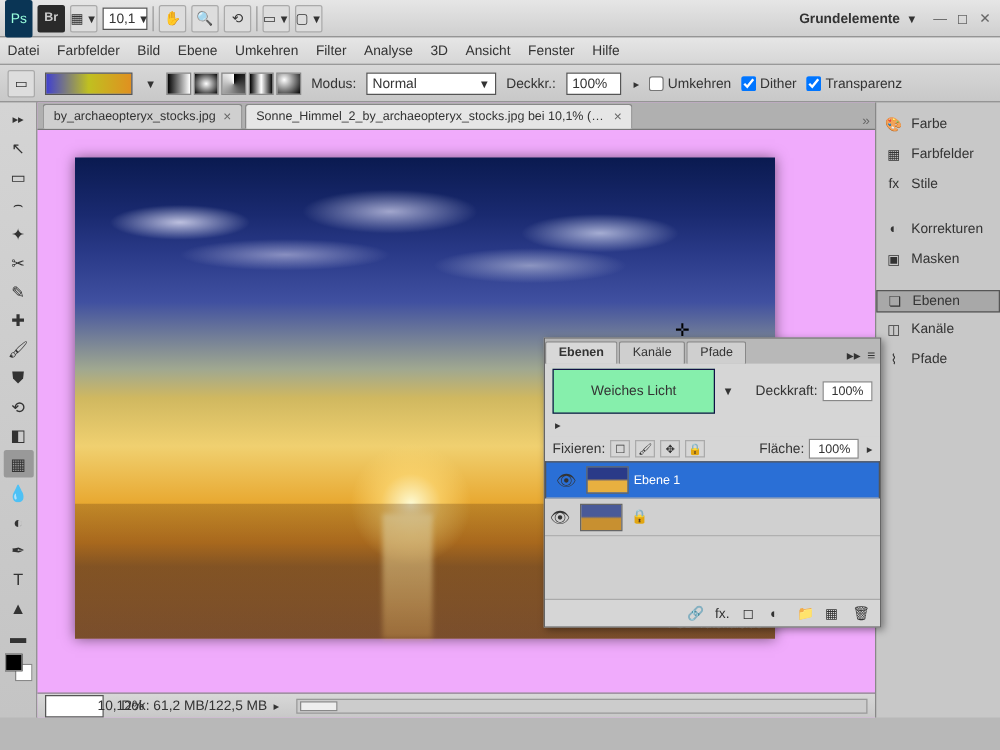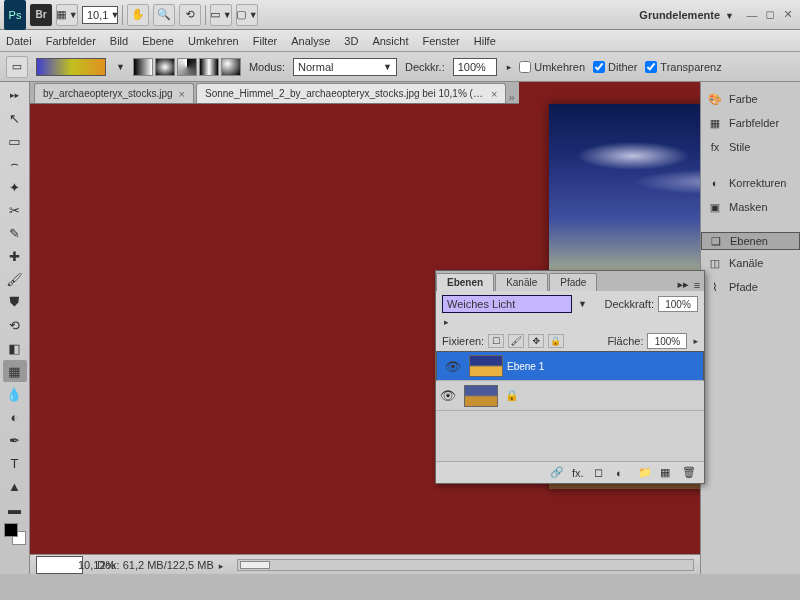--- a/index.html
+++ b/index.html
@@ -32,21 +32,21 @@
 .chk input { width:12px; height:12px; }
 
 .workarea { display:flex; height:492px; }
 .tools { width:30px; background:linear-gradient(#d4d4d4,#c4c4c4); border-right:1px solid #888; display:flex; flex-direction:column; align-items:center; padding:2px 0; gap:1px; }
 .tool { width:24px; height:22px; display:flex; align-items:center; justify-content:center; border-radius:2px; font-size:13px; }
 .tool.act { background:#999; }
 .clr-sw { width:22px; height:22px; position:relative; margin-top:2px; }
 .clr-sw .fg { position:absolute; width:14px; height:14px; background:#000; border:1px solid #888; top:0; left:0; }
 .clr-sw .bg { position:absolute; width:14px; height:14px; background:#fff; border:1px solid #888; bottom:0; right:0; }
 
-.docarea { flex:1; background:#7f1d1d; position:relative; display:flex; flex-direction:row; }
+.docarea { flex:1; background:#f0abfc; position:relative; display:flex; flex-direction:column; }
 .tabs { height:22px; background:#b0b0b0; display:flex; align-items:flex-end; border-bottom:1px solid #777; padding:0 4px; }
 .tab { background:#cfcfcf; height:20px; padding:0 8px; display:flex; align-items:center; gap:6px; border:1px solid #888; border-bottom:none; border-radius:3px 3px 0 0; margin-right:2px; max-width:320px; }
 .tab.act { background:#e6e6e6; }
 .tab-lbl { white-space:nowrap; overflow:hidden; text-overflow:ellipsis; font-size:10px; color:#333; }
 .tx { font-size:11px; color:#666; }
 
 .canvas-wrap { flex:1; position:relative; overflow:hidden; }
 .canvas { position:absolute; left:30px; top:22px; width:560px; height:385px;
  background:
   radial-gradient(circle at 48% 72%, rgba(255,255,220,0.95) 0, rgba(255,220,120,0.6) 6%, rgba(0,0,0,0) 12%),
@@ -83,21 +83,21 @@
 .dock-ico { width:16px; height:14px; display:flex; align-items:center; justify-content:center; }
 .dock-sep { height:10px; }
 
 .layers { position:absolute; left:435px; top:270px; width:270px; background:#cfcfcf; border:1px solid #666; box-shadow:2px 2px 6px rgba(0,0,0,0.4); }
 .ly-tabs { display:flex; background:#b8b8b8; height:20px; align-items:flex-end; }
 .ly-tab { padding:3px 10px; font-size:10px; background:#cfcfcf; border:1px solid #888; border-bottom:none; margin-right:1px; border-radius:2px 2px 0 0; }
 .ly-tab.act { background:#d8d8d8; font-weight:bold; }
 .ly-tabs .sp { flex:1; }
 .ly-menu { width:14px; text-align:center; }
 .ly-opts { padding:4px 6px; display:flex; align-items:center; gap:4px; background:#d6d6d6; flex-wrap:wrap; }
-.blend-sel { width:130px; height:18px; background:#c4b5fd; color:#fff; border:1px solid #114; padding:0 4px; display:flex; align-items:center; font-size:10px; }
+.blend-sel { width:130px; height:36px; background:#86efac; color:#fff; border:1px solid #114; padding:0 4px; display:flex; align-items:center; font-size:10px;justify-content:center; }
 .pct { width:40px; height:16px; background:#fff; border:1px solid #888; text-align:center; font-size:10px; }
 .ly-fix { padding:2px 6px; display:flex; align-items:center; gap:4px; font-size:10px; background:#d6d6d6; }
 .fix-ico { width:16px; height:14px; border:1px solid #aaa; display:flex; align-items:center; justify-content:center; font-size:9px; }
 .lyrs { background:#d0d0d0; }
 .ly-row { display:flex; align-items:center; height:30px; border-bottom:1px solid #b0b0b0; }
 .ly-row.sel { background:#2a6fd6; color:#fff; }
 .ly-row.sel span { color:#fff; }
 .ly-eye { width:24px; text-align:center; font-size:13px; }
 .ly-thumb { width:34px; height:22px; margin:0 4px; border:1px solid #666; }
 .th-sun { background:linear-gradient(#2a3a88 45%,#e8b040 55%); }

